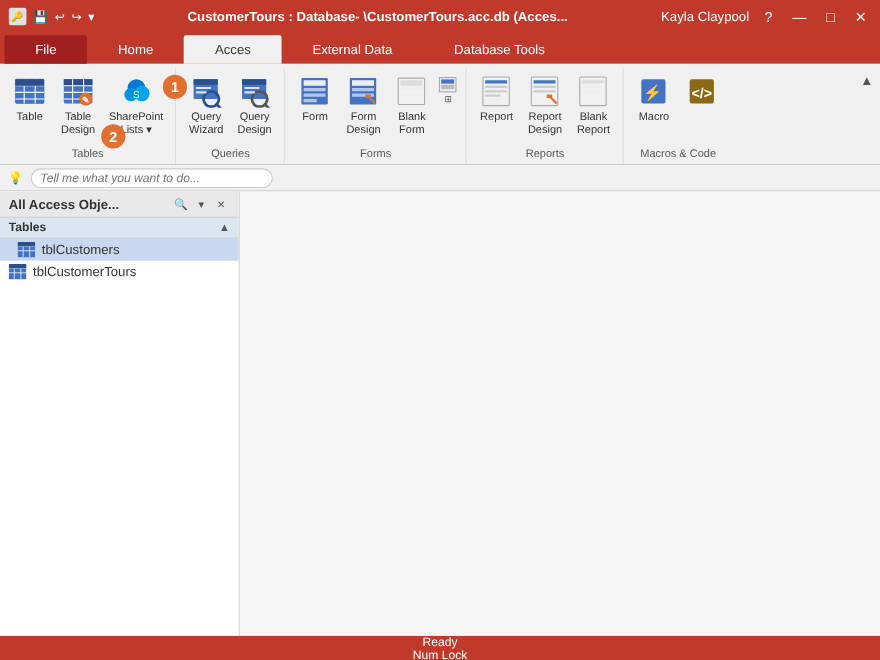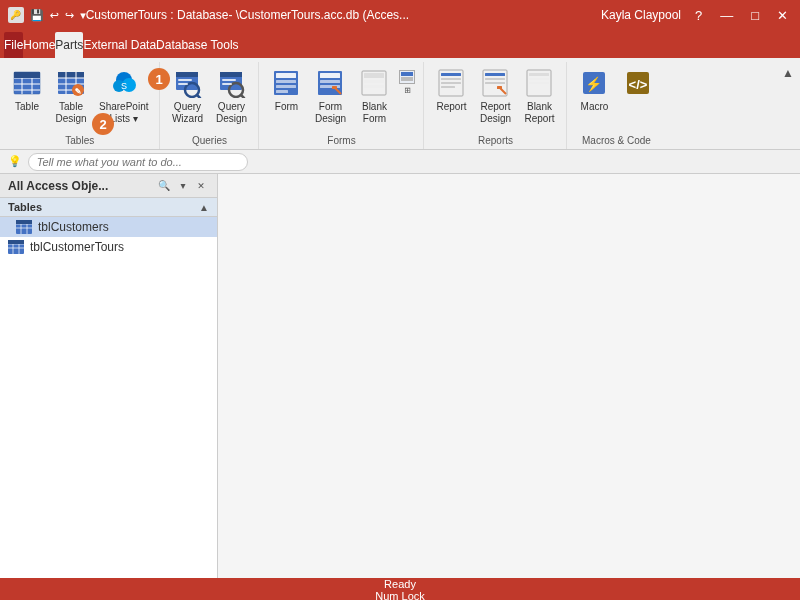--- a/index.html
+++ b/index.html
@@ -10,36 +10,36 @@
       background: #c0392b;
       color: white;
       height: 30px;
       display: flex;
       align-items: center;
       justify-content: space-between;
       padding: 0 8px;
       font-size: 12px;
     }
     .title-bar-left { display: flex; align-items: center; gap: 6px; }
-    .title-bar-center { flex: 1; font-size: 12px; }
+    .title-bar-center { flex: 1; text-align: center; font-size: 12px; font-weight: bold; }
     .title-bar-right { display: flex; align-items: center; gap: 10px; }
     .title-icon { width: 16px; height: 16px; background: #e0e0e0; border-radius: 2px; display: inline-flex; align-items: center; justify-content: center; font-size: 9px; color: #333; }
     .title-btn { color: white; font-size: 13px; cursor: pointer; padding: 0 4px; }
     .qat-btn { color: white; font-size: 11px; cursor: pointer; }
 
     
     .ribbon-tabs {
       background: #c0392b;
       display: flex;
       align-items: flex-end;
       height: 28px;
       padding-left: 4px;
     }
     .ribbon-tab {
-      padding: 4px 0;
+      padding: 4px 28px;
       font-size: 12px;
       color: white;
       cursor: pointer;
       height: 26px;
       display: flex;
       align-items: center;
       border-radius: 2px 2px 0 0;
     }
     .ribbon-tab.active {
       background: #f0f0f0;
@@ -253,21 +253,21 @@
     <span class="title-btn">?</span>
     <span class="title-btn">—</span>
     <span class="title-btn">□</span>
     <span class="title-btn">✕</span>
   </div>
 </div>
 
 <div class="ribbon-tabs">
   <div class="ribbon-tab" style="background:#a02020; color:white; border-radius:2px 2px 0 0;">File</div>
   <div class="ribbon-tab">Home</div>
-  <div class="ribbon-tab active">Parts</div>
+  <div class="ribbon-tab active">Acces</div>
   <div class="ribbon-tab">External Data</div>
   <div class="ribbon-tab">Database Tools</div>
 </div>
 
 <div class="ribbon">
 
 
   <div class="ribbon-group">
     <div class="ribbon-group-items">
       <div class="ribbon-item">

